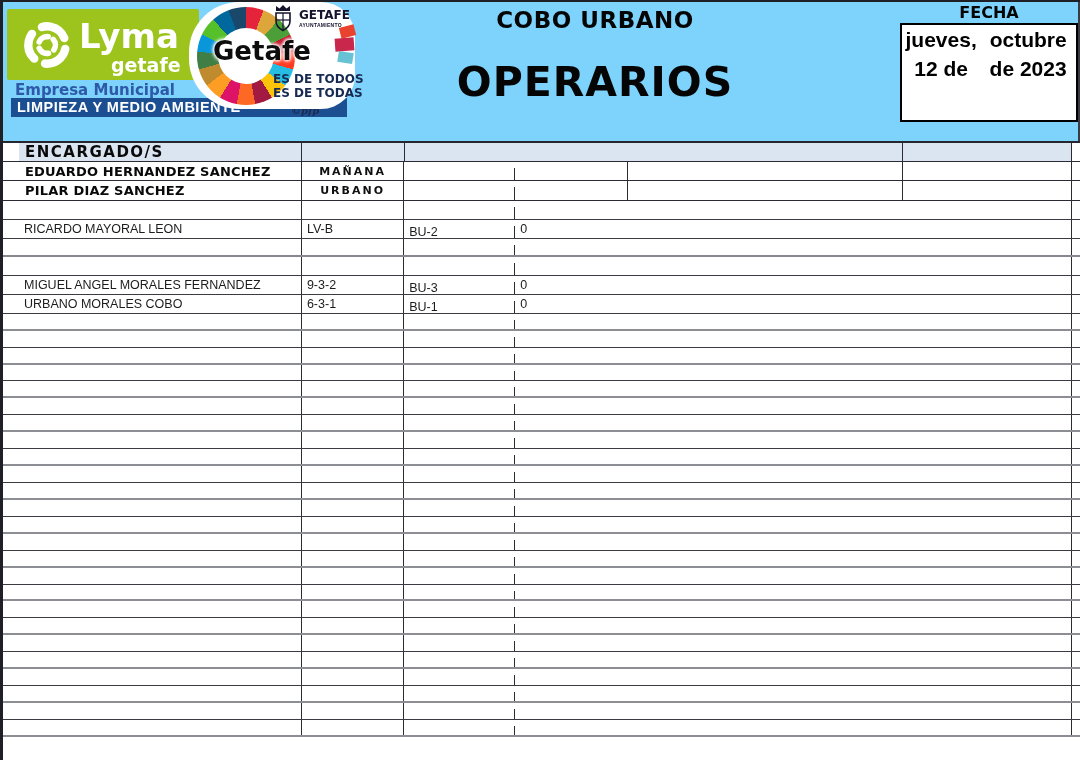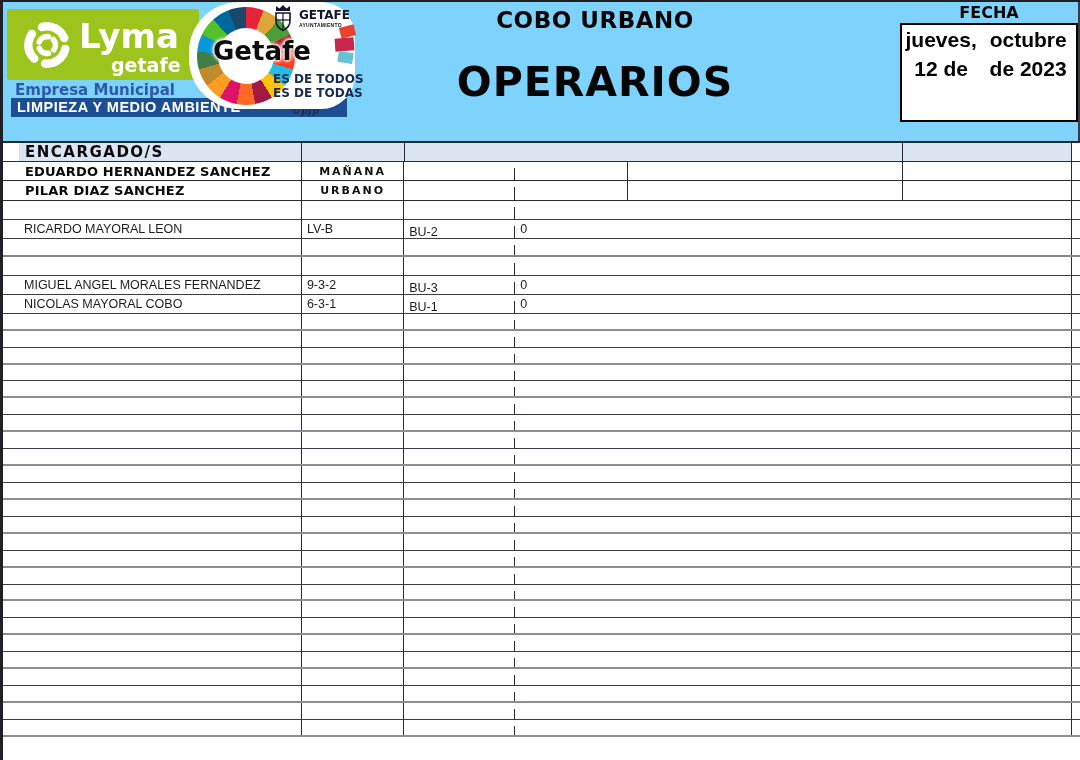--- a/index.html
+++ b/index.html
@@ -194,21 +194,21 @@
 
   <div class="trow">
     <div class="cell w1 dc c1">MIGUEL ANGEL MORALES FERNANDEZ</div>
     <div class="cell w2 dc c2">9-3-2</div>
     <div class="cell w3 dc c3">BU-3</div>
     <div class="cell w4a dc c4">0</div>
     <div class="cell wfill"></div>
   </div>
 
   <div class="trow">
-    <div class="cell w1 dc c1">NICOLAS MAYORAL COBO</div>
+    <div class="cell w1 dc c1">URBANO MORALES COBO</div>
     <div class="cell w2 dc c2">6-3-1</div>
     <div class="cell w3 dc c3">BU-1</div>
     <div class="cell w4a dc c4">0</div>
     <div class="cell wfill"></div>
   </div>
 
   <div class="trow">
     <div class="cell w1 dc c1"></div>
     <div class="cell w2 dc c2"></div>
     <div class="cell w3 dc c3"></div>

